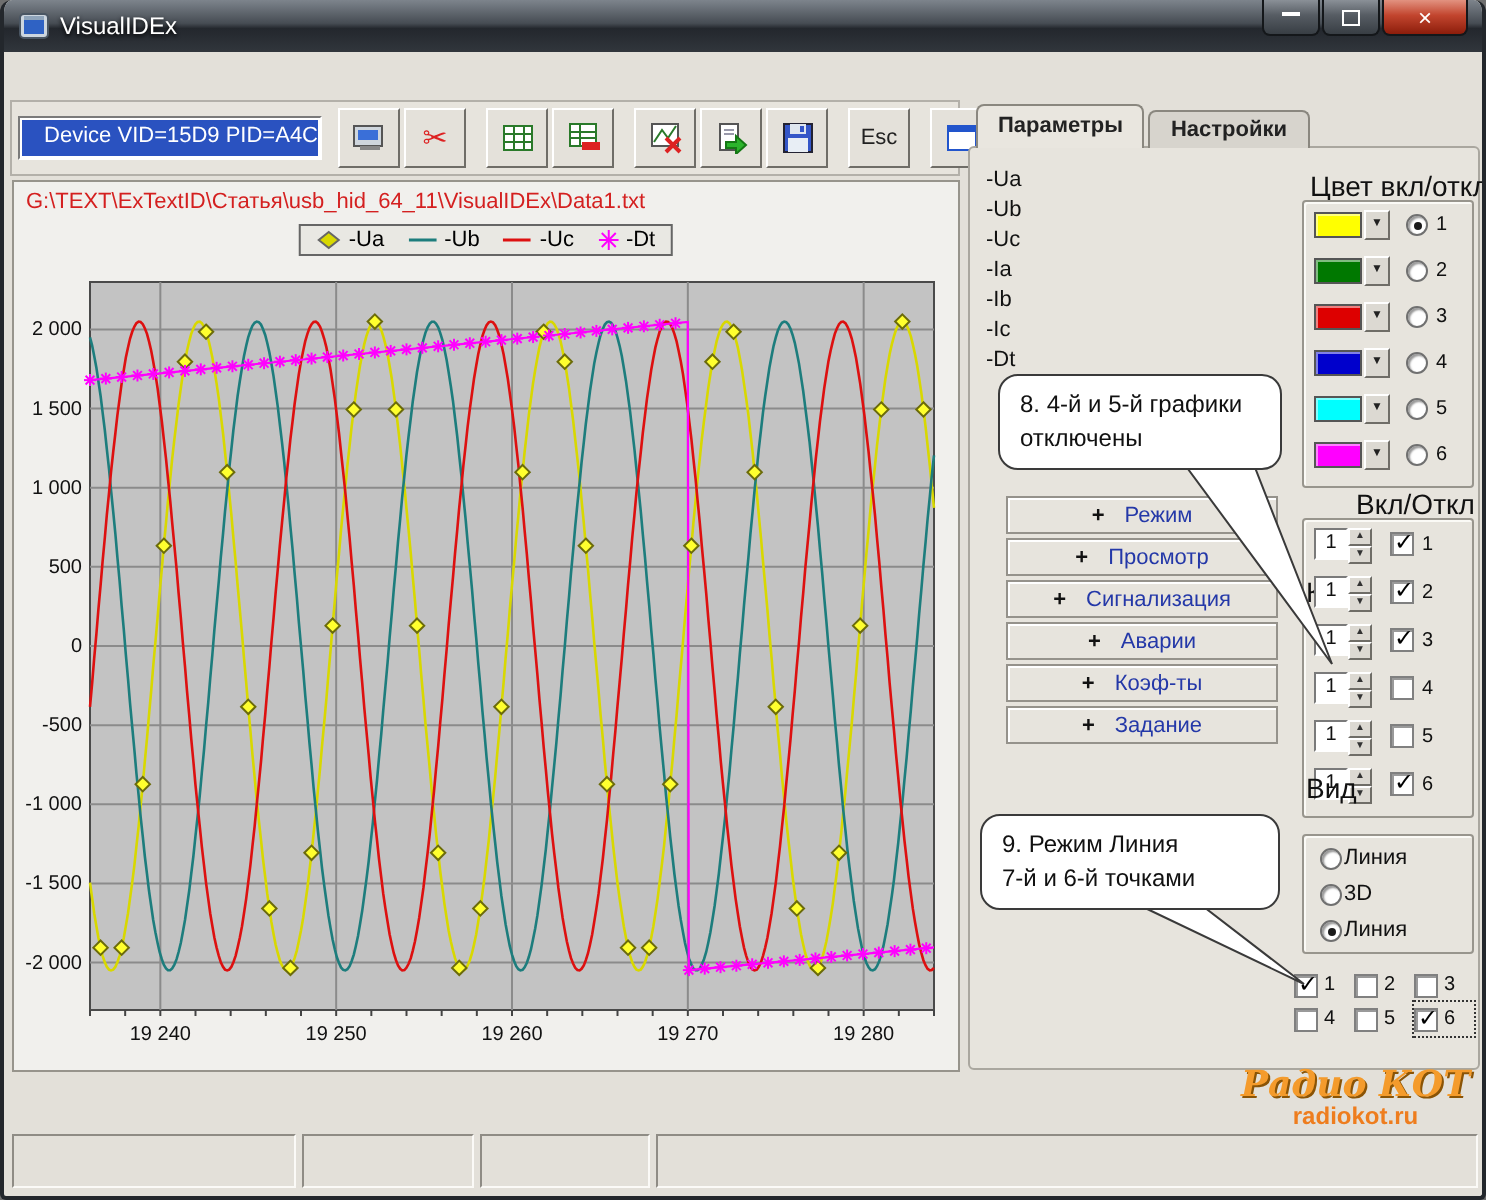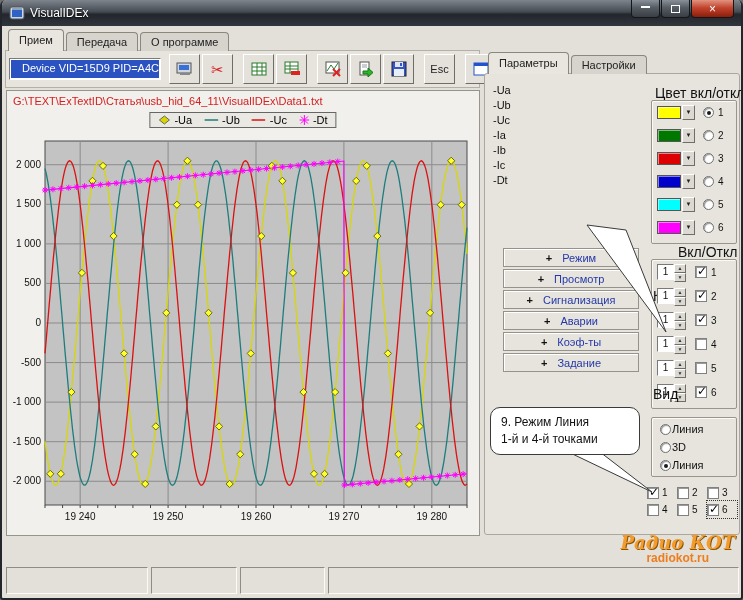--- a/index.html
+++ b/index.html
@@ -13,21 +13,21 @@
 .caption{position:absolute;right:7px;top:0;display:flex;}
 .cap-btn{width:29px;height:18px;margin-left:1px;border:1px solid #14171a;border-top:none;border-radius:0 0 4px 4px;display:flex;align-items:center;justify-content:center;background:linear-gradient(#8a9097,#565c63 45%,#383e44);color:#fff;}
 .cap-btn.close{width:43px;background:linear-gradient(#e headline);}
 .cap-btn.close{background:linear-gradient(#e29280,#c2452e 45%,#8c1d0b);}
 .g-min{width:9px;height:3px;border-bottom:2px solid #fff;margin-top:-4px;}
 .g-max{width:9px;height:8px;border:1px solid #fff;}
 .g-close{font-size:12px;line-height:12px;}
 
 .tabs{display:flex;align-items:flex-end;}
 .main-tabs{position:absolute;left:6px;top:29px;height:22px;z-index:3;}
-.right-tabs{position:absolute;left:486px;top:52px;height:22px;z-index:3;}
+.right-tabs{position:absolute;left:486px;top:52px;height:22px;z-index:3;font-weight:bold;}
 .tab{height:19px;padding:0 10px;font-size:11px;line-height:18px;background:#d7d4cd;border:1px solid #8a877f;border-bottom:none;border-radius:4px 4px 0 0;margin-right:2px;color:#222;}
 .tab.active{height:22px;line-height:21px;background:#e9e6df;}
 
 .top-panel{position:absolute;left:3px;top:50px;width:475px;height:38px;border:1px solid #b3b0a9;background:#e7e4dd;}
 .toolbar{position:absolute;left:3px;top:3px;display:flex;align-items:center;text-align:right;}
 .combo{width:152px;height:22px;border:1px solid;border-color:#7a7a7a #fff #fff #7a7a7a;background:#fff;padding:1px;margin-right:6px;}
 .combo-sel{width:100%;height:100%;background:#2a52c0;color:#fff;font-size:11px;line-height:16px;padding-left:3px;white-space:nowrap;overflow:hidden;}
 .tool-btn{width:31px;height:30px;margin-left:2px;background:#e4e1da;border:1px solid;border-color:#fff #6f6d67 #6f6d67 #fff;display:flex;align-items:center;justify-content:center;cursor:default;}
 .tool-btn span.lbl{font-size:11px;color:#222;}
 
@@ -97,25 +97,20 @@
         </div>
       <div class="cap-btn">
           <span class="g-max"></span>
         </div>
       <div class="cap-btn close">
           <span class="g-close">×</span>
         </div>
     </div>
   </div>
 
-  <div class="tabs main-tabs" id="main-tabs">
-      <div class="tab active">Прием</div>
-      <div class="tab">Передача</div>
-      <div class="tab">О программе</div>
-    </div>
 
   <div class="top-panel">
     <div class="toolbar">
       <div class="combo">
         <div class="combo-sel">Device VID=15D9 PID=A4C</div>
       </div>
       <div id="toolbar-buttons" style="display:flex;align-items:center;">
           <div class="tool-btn">
             <svg width="18" height="16" viewBox="0 0 18 16">
               <rect x="1" y="2" width="14" height="10" fill="#cfd6dd" stroke="#555"></rect>
@@ -841,22 +836,24 @@
           <span class="cb checked"></span>
           <span>6</span>
         </span>
       </div>
   </div>
 
   <svg id="tails" width="743" height="600">
     <polygon points="585,225 624,230 664,332" fill="#fff" stroke="#3a3a3a"></polygon>
     <polygon points="558,448 598,452 650,492" fill="#fff" stroke="#3a3a3a"></polygon>
   </svg>
+  <div class="callout" id="callout-1">8. 4-й и 5-й графики
+отключены</div>
   <div class="callout" id="callout-2">9. Режим Линия
-1-й и 4-й точками</div>
+7-й и 6-й точками</div>
 
   <div class="statusbar">
     <div class="status-seg"></div>
     <div class="status-seg"></div>
     <div class="status-seg"></div>
     <div class="status-seg"></div>
   </div>
 
   <div class="watermark">
     <div class="wm1">Радио КОТ</div>

